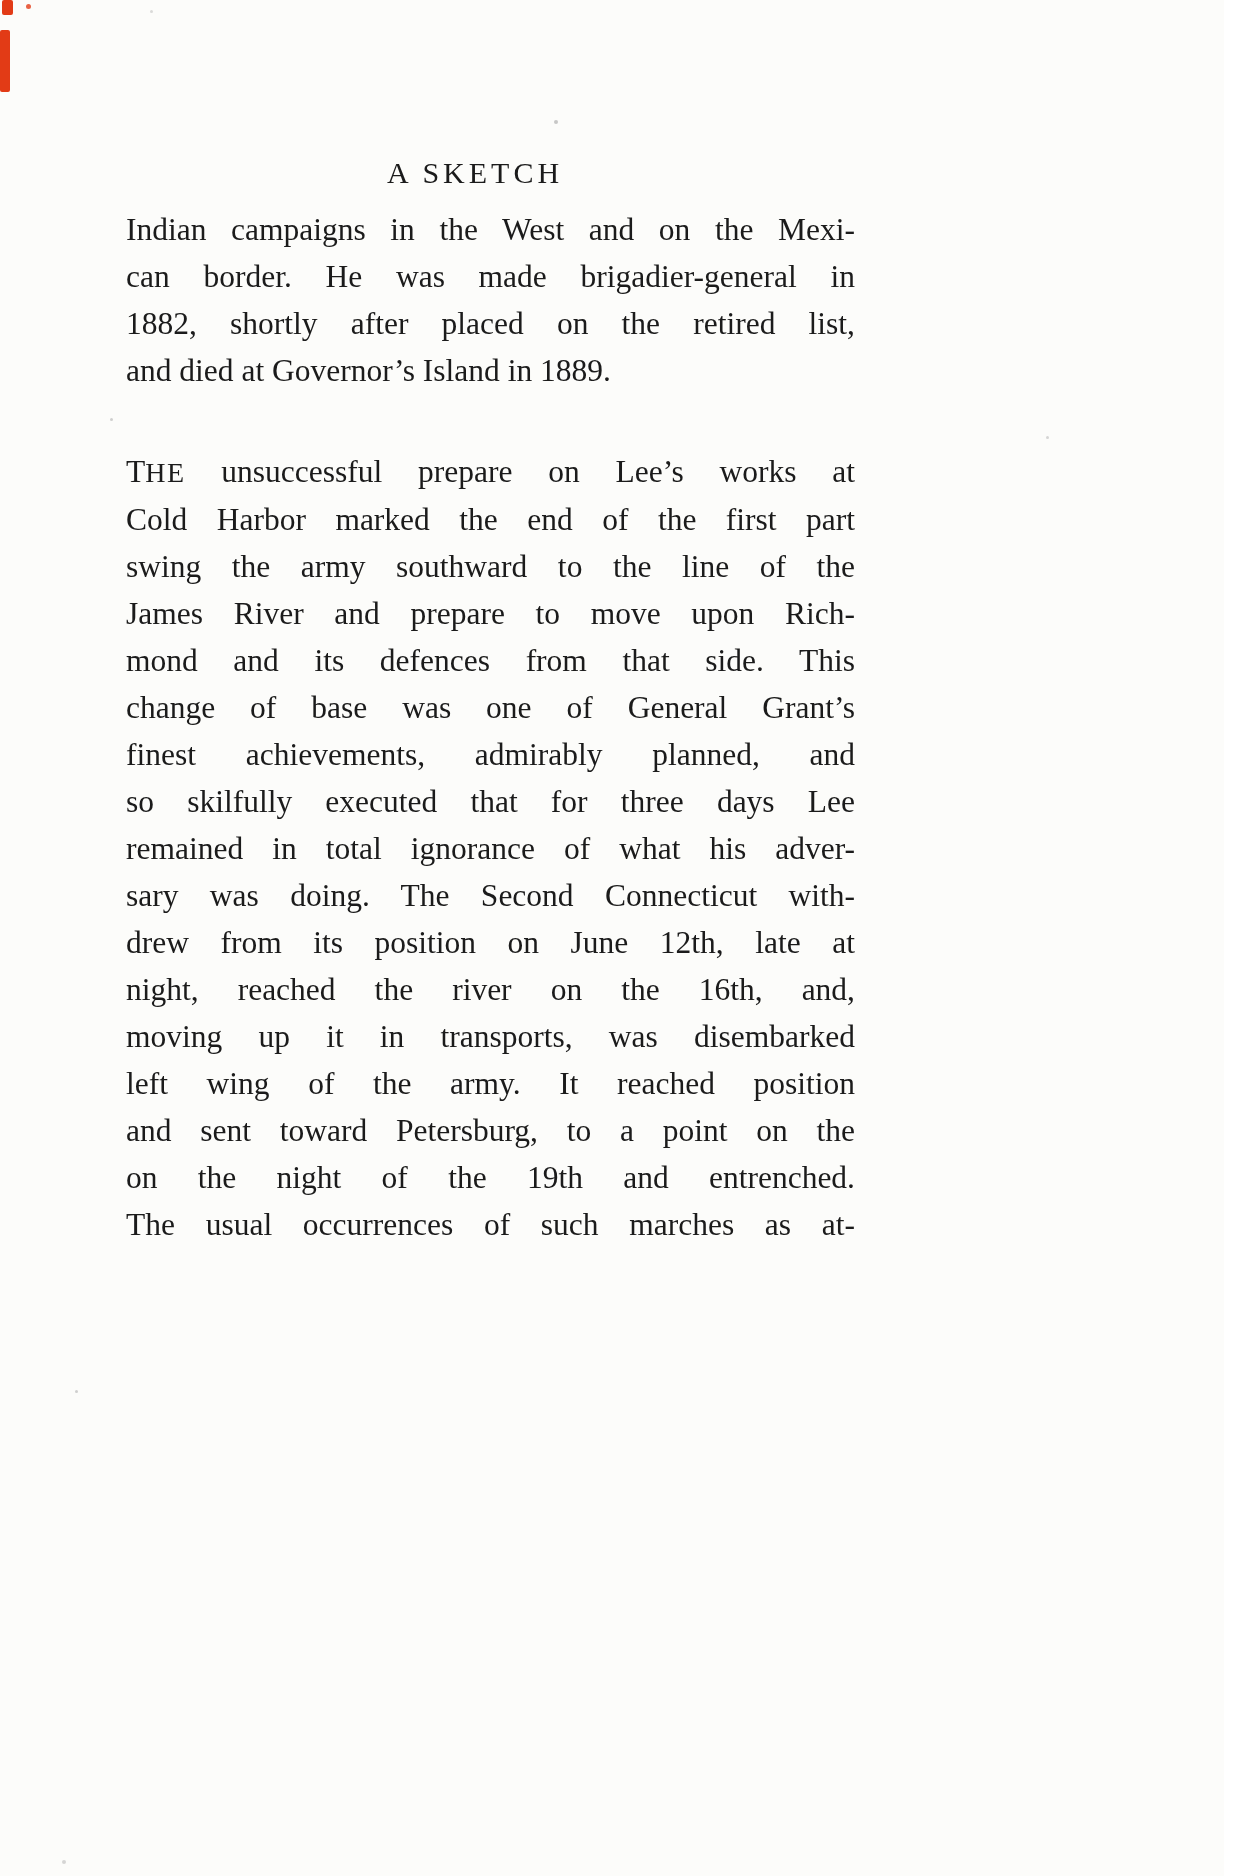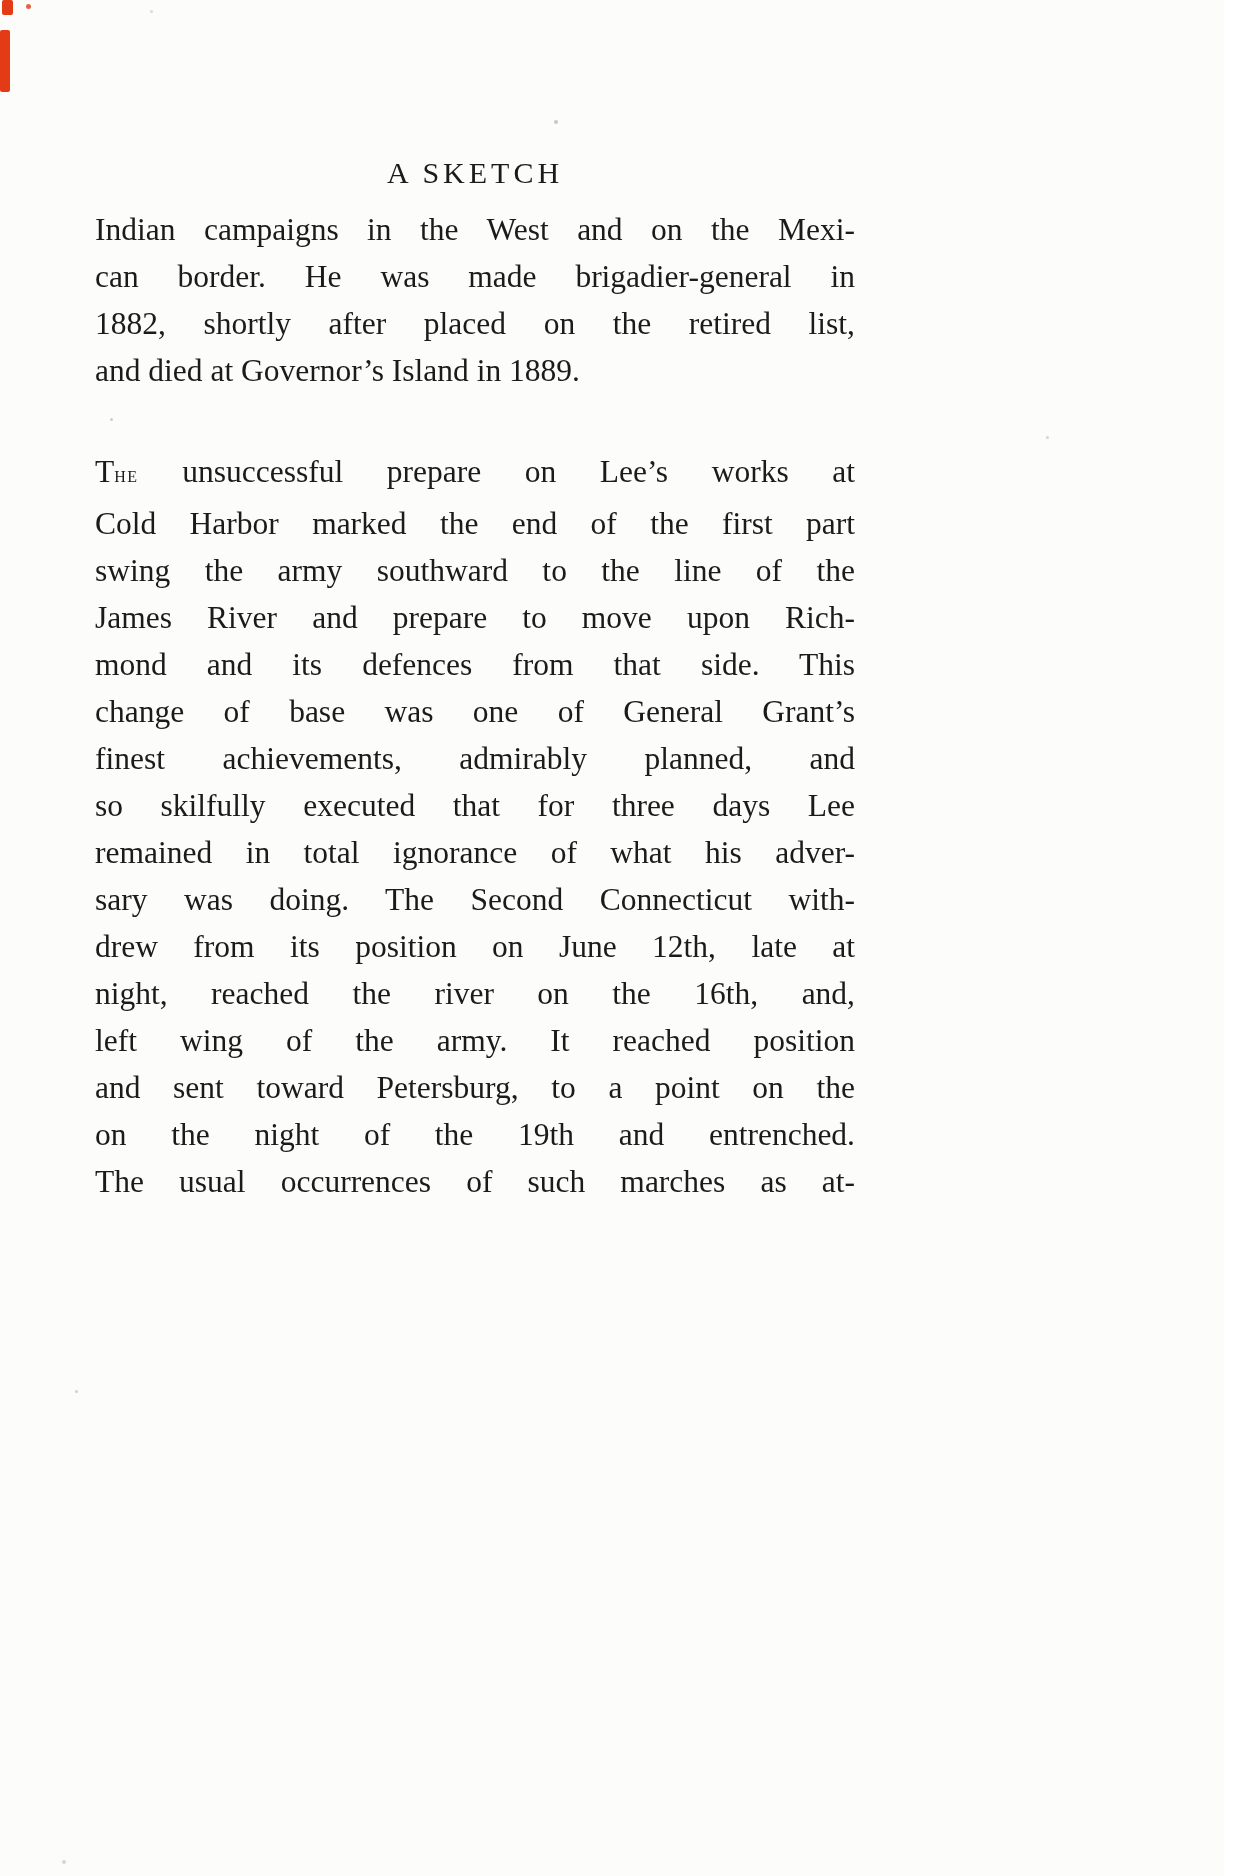--- a/index.html
+++ b/index.html
@@ -24,28 +24,29 @@
     top: 156px;
     text-align: center;
     font-size: 30px;
     letter-spacing: 4px;
   }
   .line {
     font-size: 31.5px;
     line-height: 47px;
     text-align: justify;
     text-align-last: justify;
+    margin-left: 31px;
   }
   .line.endline {
     text-align-last: left;
   }
   #para1 { top: 206px; }
   #para2 { top: 448px; }
   .smallcaps {
-    font-size: 16px;
+    font-size: 28px;
     letter-spacing: 1.5px;
   }
   #pageno {
     top: 1294px;
     text-align: center;
     font-size: 31px;
     letter-spacing: 1px;
   }
   
   .artifact { position: absolute; }
@@ -95,20 +96,21 @@
     <div class="line">swing the army southward to the line of the</div>
     <div class="line">James River and prepare to move upon Rich-</div>
     <div class="line">mond and its defences from that side. This</div>
     <div class="line">change of base was one of General Grant’s</div>
     <div class="line">finest achievements, admirably planned, and</div>
     <div class="line">so skilfully executed that for three days Lee</div>
     <div class="line">remained in total ignorance of what his adver-</div>
     <div class="line">sary was doing. The Second Connecticut with-</div>
     <div class="line">drew from its position on June 12th, late at</div>
     <div class="line">night, reached the river on the 16th, and,</div>
+    <div class="line">moving up it in transports, was disembarked</div>
     <div class="line">left wing of the army. It reached position</div>
     <div class="line">and sent toward Petersburg, to a point on the</div>
     <div class="line">on the night of the 19th and entrenched.</div>
     <div class="line">The usual occurrences of such marches as at-</div>
   </div>
 
 
 </div>
 
 </body></html>

